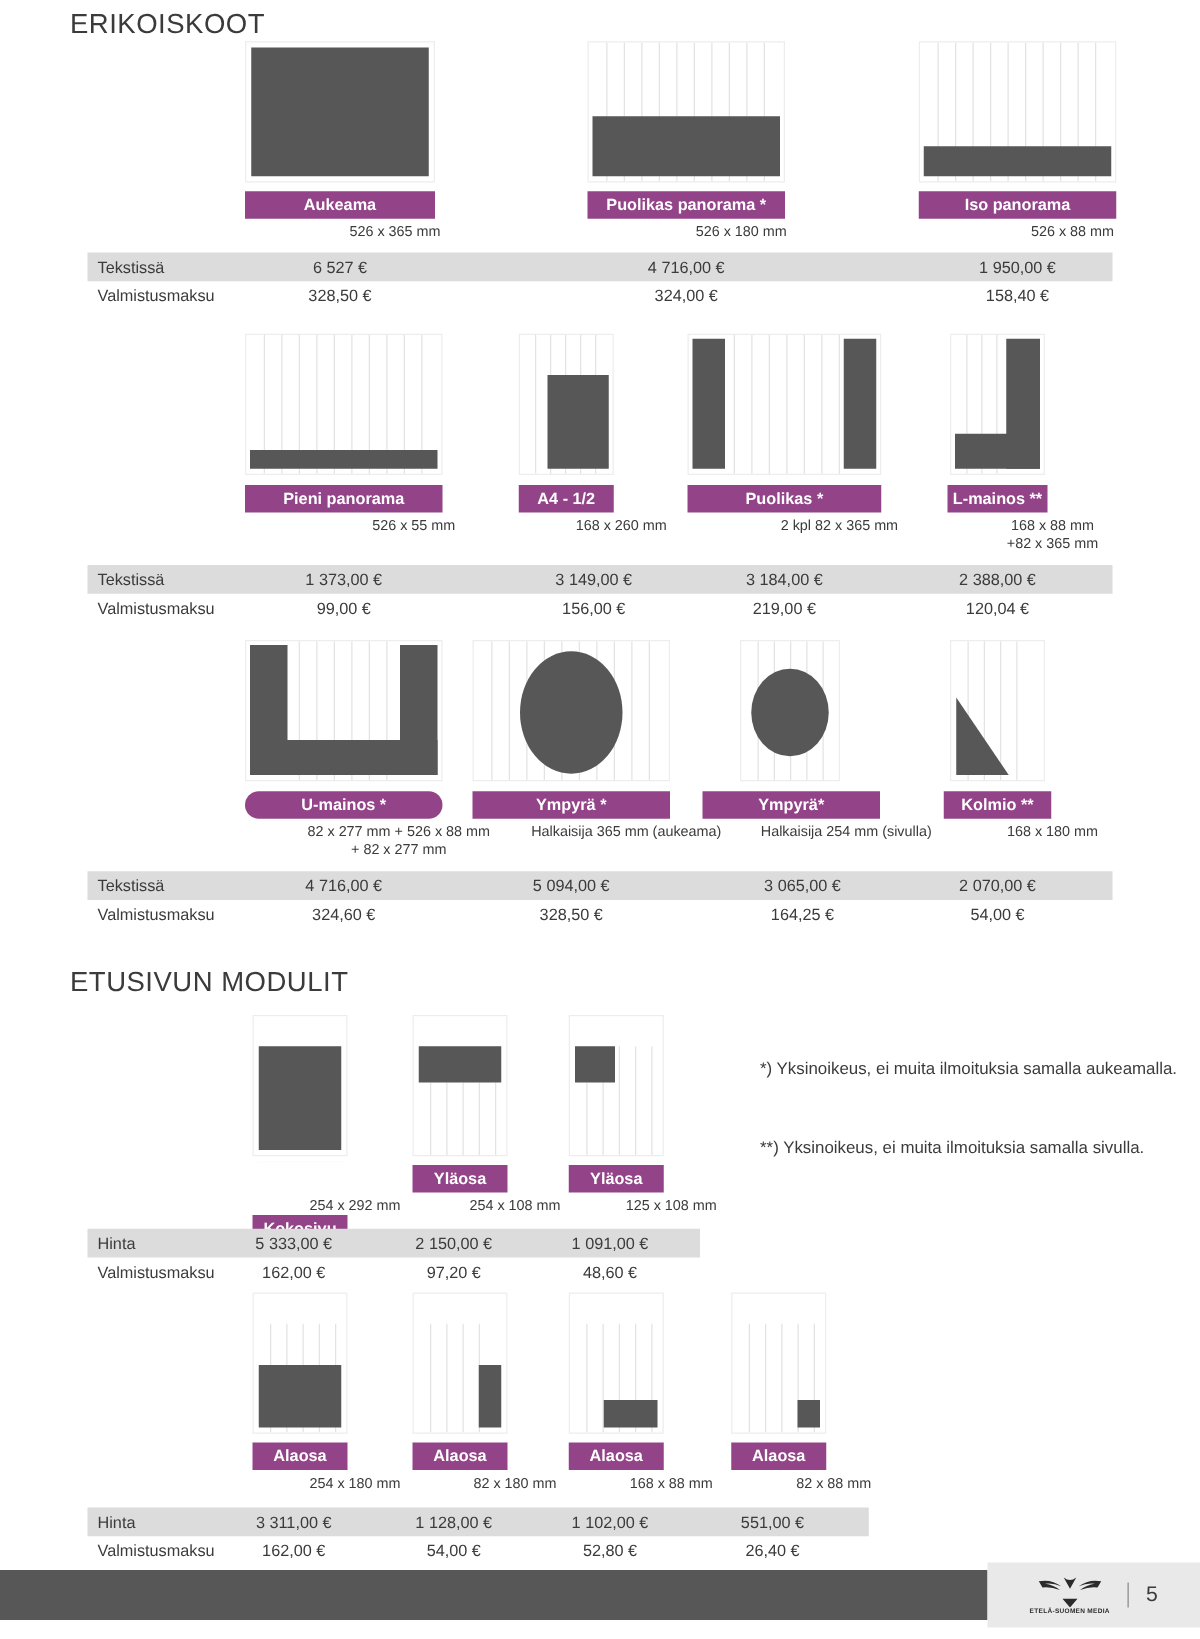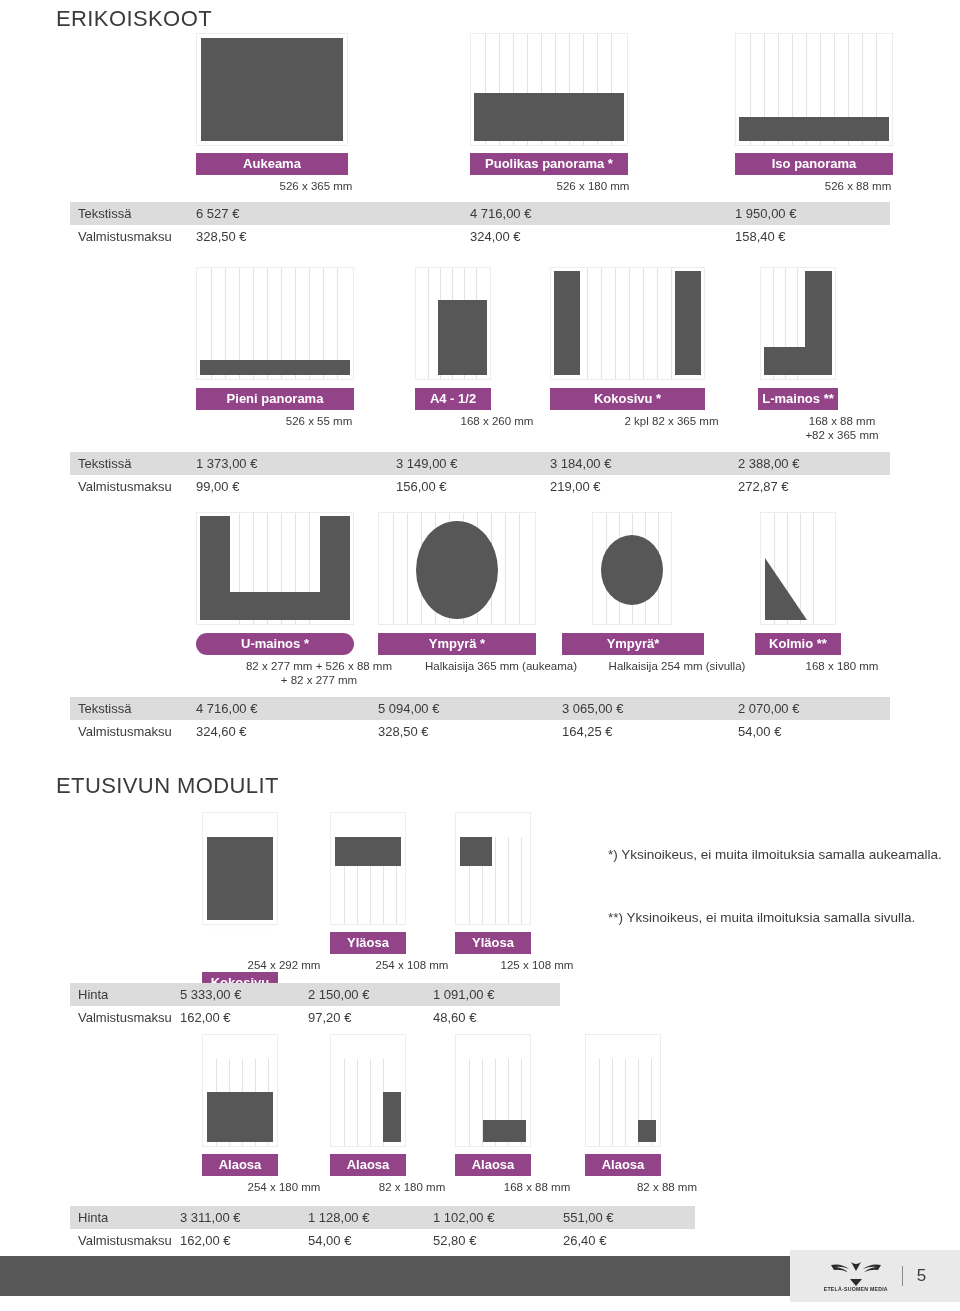--- a/index.html
+++ b/index.html
@@ -92,20 +92,21 @@
     line-height: 23px;
     font-size: 13px;
     color: #3b3b3b;
   }
   .prow .val {
     position: absolute;
     top: 0;
     line-height: 23px;
     font-size: 13px;
     color: #3b3b3b;
+    text-align: center;
   }
 
   
   .notes {
     position: absolute;
     left: 608px;
     font-size: 13.5px;
     line-height: 19px;
     color: #3b3b3b;
   }
@@ -229,21 +230,21 @@
       <i style="left:70px"></i>
         <i style="left:84px"></i>
         <i style="left:98px"></i>
         <i style="left:112px"></i>
       <i style="left:126px"></i>
         <i style="left:140px"></i>
     </div>
     <div class="ink" style="left:3px;top:92px;right:3px;bottom:4px;"></div>
   </div>
   <div class="plate" style="left:196px;top:388px;width:158px;">Pieni panorama</div>
-  <div class="dims" style="left:196px;top:414px;width:158px;">526 x 55 mm</div>
+  <div class="dims" style="left:208px;top:414px;width:158px;">526 x 55 mm</div>
 
   <div class="thumb" style="left:415px;top:267px;width:76px;height:113px;">
     <div class="lines">
       <i style="left:12px"></i>
         <i style="left:24px"></i>
         <i style="left:36px"></i>
       <i style="left:48px"></i>
         <i style="left:60px"></i>
     </div>
     <div class="ink" style="left:22px;top:32px;right:3px;bottom:4px;"></div>
@@ -257,21 +258,21 @@
         <i style="left:50px"></i>
         <i style="left:64px"></i>
         <i style="left:78px"></i>
       <i style="left:92px"></i>
         <i style="left:106px"></i>
         <i style="left:120px"></i>
     </div>
     <div class="ink" style="left:3px;top:3px;width:26px;bottom:4px;"></div>
     <div class="ink" style="right:3px;top:3px;width:26px;bottom:4px;"></div>
   </div>
-  <div class="plate" style="left:550px;top:388px;width:155px;">Kokosivu *</div>
+  <div class="plate" style="left:550px;top:388px;width:155px;">Puolikas *</div>
   <div class="dims" style="left:550px;top:414px;width:155px;">2 kpl 82 x 365 mm</div>
 
   <div class="thumb" style="left:760px;top:267px;width:76px;height:113px;">
     <div class="lines">
       <i style="left:12px"></i>
         <i style="left:24px"></i>
         <i style="left:36px"></i>
     </div>
     <div class="ink" style="right:3px;top:3px;width:27px;bottom:4px;"></div>
     <div class="ink" style="left:3px;bottom:4px;right:3px;height:28px;"></div>
@@ -286,21 +287,21 @@
       <span class="val" style="left:126px;width:158px;">1 373,00 €</span>
       <span class="val" style="left:326px;width:158px;">3 149,00 €</span>
       <span class="val" style="left:480px;width:155px;">3 184,00 €</span>
       <span class="val" style="left:668px;width:120px;">2 388,00 €</span>
     </div>
     <div class="prow">
       <span class="lbl">Valmistusmaksu</span>
       <span class="val" style="left:126px;width:158px;">99,00 €</span>
       <span class="val" style="left:326px;width:158px;">156,00 €</span>
       <span class="val" style="left:480px;width:155px;">219,00 €</span>
-      <span class="val" style="left:668px;width:120px;">272,87 €</span>
+      <span class="val" style="left:668px;width:120px;">120,04 €</span>
     </div>
   </div>
 
   <div class="thumb" style="left:196px;top:512px;width:158px;height:113px;">
     <div class="lines">
       <i style="left:42px"></i>
         <i style="left:56px"></i>
         <i style="left:70px"></i>
       <i style="left:84px"></i>
         <i style="left:98px"></i>

